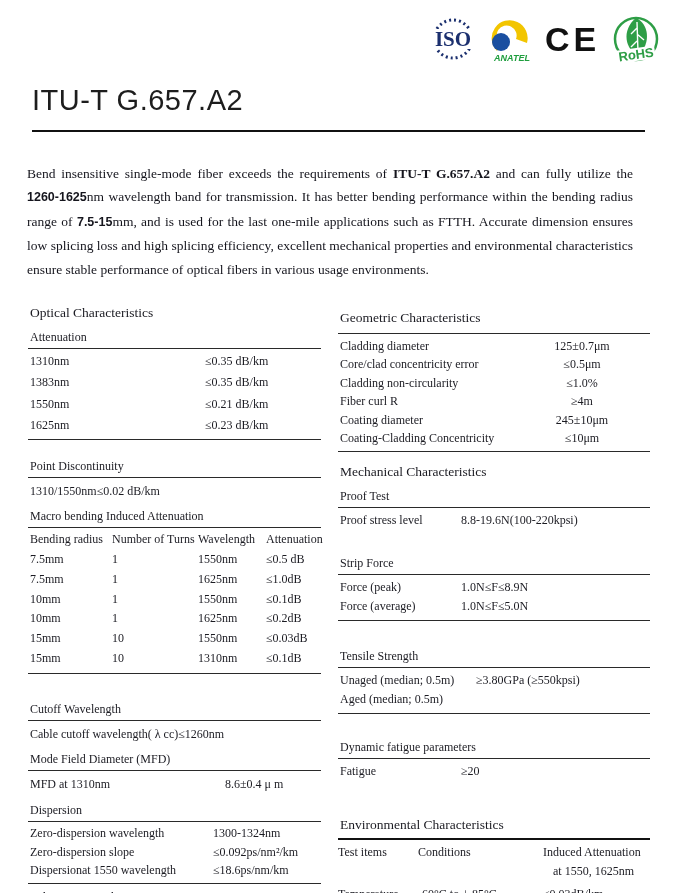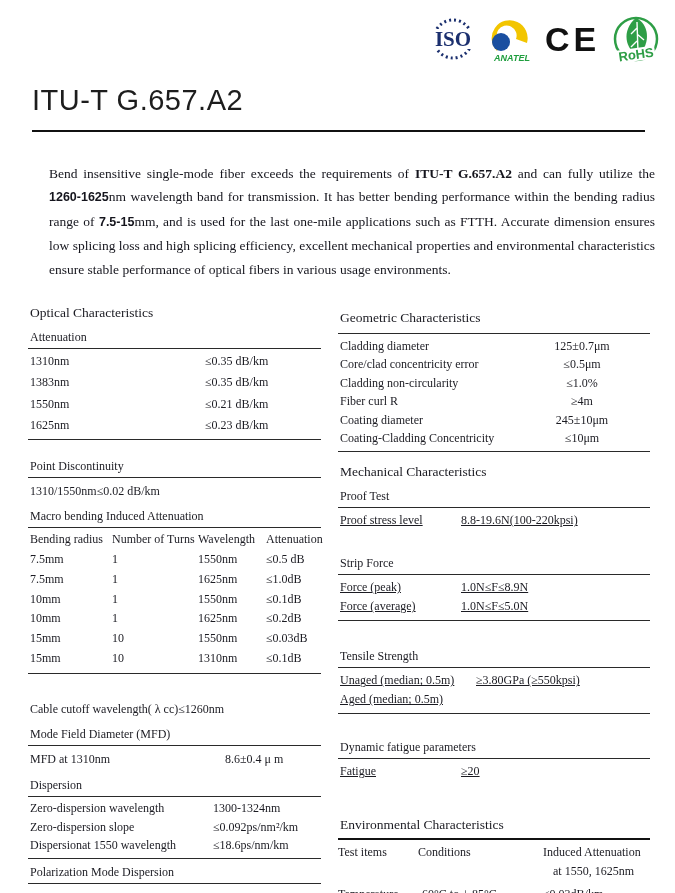--- a/index.html
+++ b/index.html
@@ -12,21 +12,21 @@
   .logos svg{display:block;}
   
   .title{
     position:absolute;left:32px;top:84px;width:613px;
     font-family:"Liberation Sans","DejaVu Sans",sans-serif;
     font-size:29px;letter-spacing:.5px;color:#1d1d1d;
   }
   .title-rule{position:absolute;left:32px;top:130px;width:613px;border-bottom:2.5px solid #111;}
   
   .intro{
-    position:absolute;left:49px;top:148px;width:606px;
+    position:absolute;left:27px;top:148px;width:606px;
     font-size:13.5px;line-height:23.6px;color:#15151d;text-align:justify;
   }
   .intro .b{font-weight:bold;}
   .intro .bs{font-weight:bold;font-family:"Liberation Sans","DejaVu Sans",sans-serif;font-size:12.5px;}
   
   .col{position:absolute;font-size:12px;line-height:16px;}
   .colL{left:28px;top:303px;width:293px;}
   .colR{left:338px;top:308px;width:312px;}
   .sec-heading{font-weight:normal;font-size:13.5px;padding:2px 0 3px 2px;}
   .sub-label{padding:5px 0 3px 2px;border-bottom:1.5px solid #2a2a2a;}
@@ -48,21 +48,21 @@
   
   .t-disp{padding:2px 0 3px;}
   .t-disp .kv-row{grid-template-columns:185px 1fr;line-height:18.8px;}
   .t-disp .v{text-align:left;padding-right:20px;}
   
   .t-geo{padding:3px 0 4px;}
   .t-geo .kv-row{grid-template-columns:190px 1fr;line-height:18.4px;}
   .t-geo .v{text-align:center;padding-right:14px;}
   
   .t-kv2 .kv-row{grid-template-columns:123px 1fr;line-height:19px;}
-  .t-kv2{padding:3px 0 4px;text-decoration:underline;}
+  .t-kv2{padding:3px 0 4px;}
   .t-tens .kv-row{grid-template-columns:138px 1fr;}
   
   .env-head{display:grid;grid-template-columns:80px 125px 1fr;padding:4px 0 1px;}
   .env-sub{padding:2px 0 4px 215px;}
   .t-env{padding:2px 0 4px;}
   .t-env .kv-row{grid-template-columns:80px 125px 1fr;line-height:18.2px;}
   .gap10{height:10px;}.gap14{height:13px;}.gap16{height:16px;}
   .gap20{height:20px;}.gap22{height:22px;}.gap30{height:30px;}
 </style>
 </head>
@@ -165,20 +165,21 @@
         </div>
       <div class="mb-row">
           <span>15mm</span>
           <span>10</span>
           <span>1310nm</span>
           <span class="att">≤0.1dB</span>
         </div>
     </div>
 
     <div class="gap22"></div>
+    <div class="sub-label">Cutoff Wavelength</div>
     <div class="line-row">Cable cutoff wavelength( λ cc)≤1260nm</div>
 
     <div class="sub-label">Mode Field Diameter (MFD)</div>
     <div class="kv-row mfd-row">
         <span class="k">MFD at 1310nm</span>
         <span class="v">8.6±0.4 μ m</span>
       </div>
 
     <div class="sub-label">Dispersion</div>
     <div class="t-disp">

